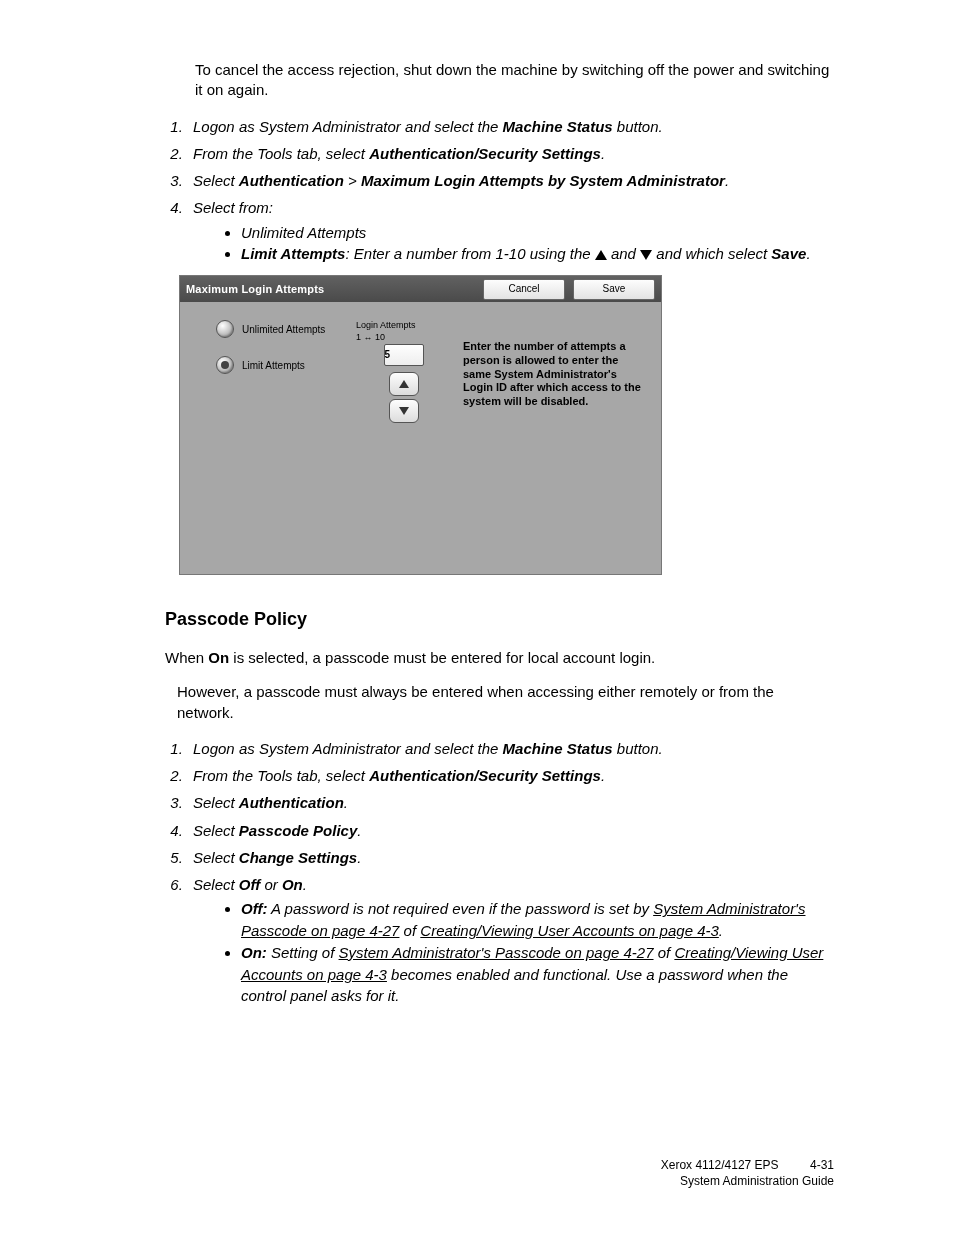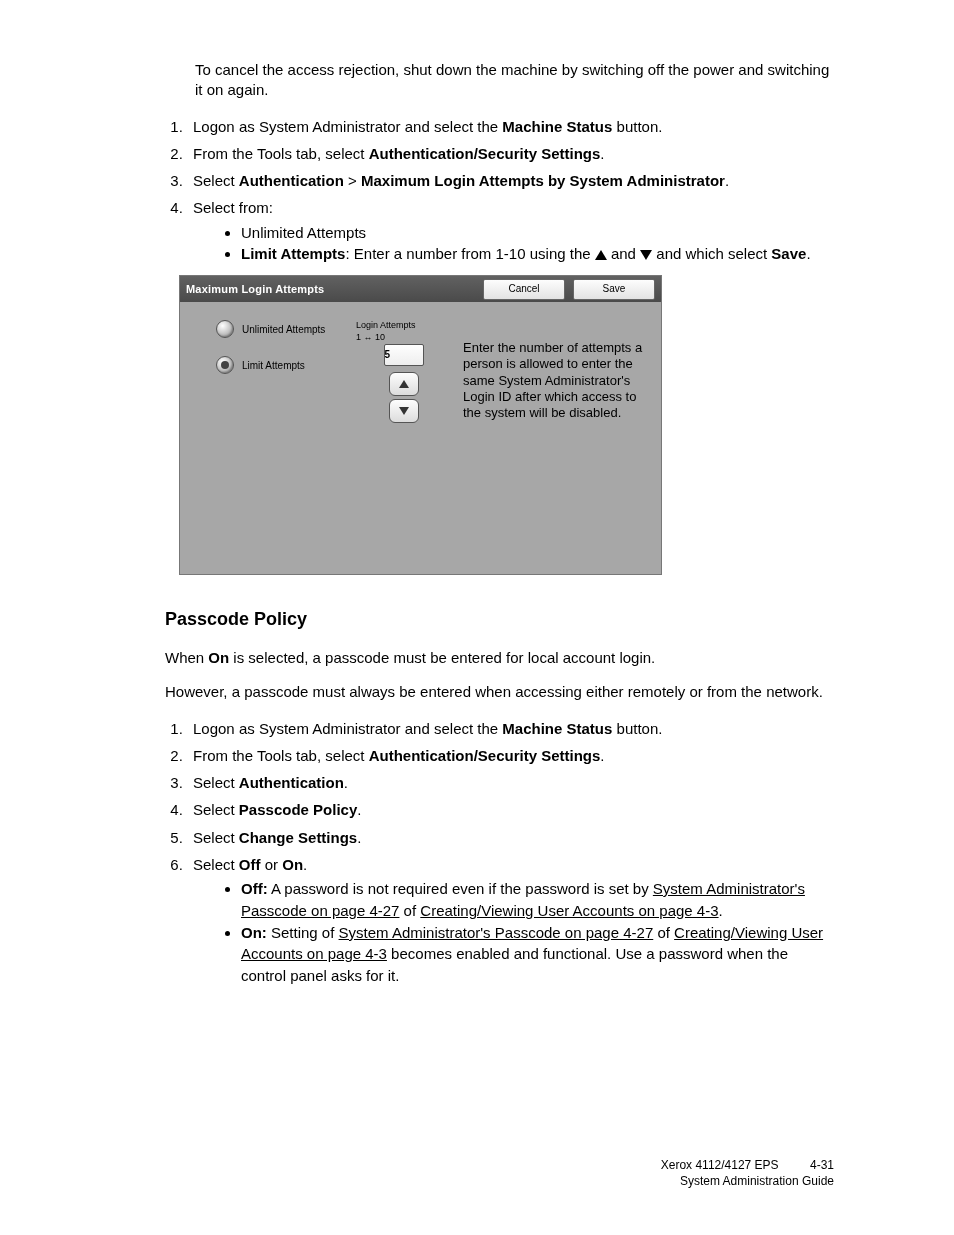--- a/index.html
+++ b/index.html
@@ -25,20 +25,21 @@
   .body-text {
     font-size: 15px;
     line-height: 1.35;
     margin: 0 0 14px 30px;
   }
   ol.steps {
     font-size: 15px;
     line-height: 1.55;
     padding-left: 22px;
     margin: 0 0 8px 0;
+    font-style: italic;
   }
   ol.steps > li { padding-left: 6px; margin-bottom: 4px; }
   ul.bullets {
     list-style: disc;
     margin: 2px 0 4px 0;
     padding-left: 48px;
     font-size: 15px;
     line-height: 1.45;
   }
   .b { font-weight: 700; }
@@ -117,21 +118,21 @@
   }
   .dui-arrow-btn {
     width:28px; height:22px; margin:3px auto;
     background: linear-gradient(#fdfdfd,#dcdcdc);
     border:1px solid #555;
     border-radius:6px;
     display:flex; align-items:center; justify-content:center;
   }
   .dui-arrow-btn .tri-up { border-bottom: 8px solid #333; border-left-width:5px; border-right-width:5px;}
   .dui-arrow-btn .tri-down{ border-top: 8px solid #333; border-left-width:5px; border-right-width:5px;}
-  .dui-col-help { flex:1; font-size:13px; line-height:1.25; padding:20px 4px 0 12px; color:#000;}
+  .dui-col-help { flex:1; font-size:11px; line-height:1.25; padding:20px 4px 0 12px; color:#000;font-weight:bold;}
 
   h2.section {
     font-size: 18px;
     font-weight:700;
     margin: 34px 0 18px 0;
   }
   .ul-link { text-decoration: underline; }
   .footer {
     position:absolute; bottom:46px; right:120px;
     text-align:right; font-size:12px; line-height:1.35;
@@ -197,21 +198,21 @@
       </div>
       <div class="dui-col-help">Enter the number of attempts a person is allowed to enter the same System Administrator's Login ID after which access to the system will be disabled.</div>
     </div>
   </div>
 
   <h2 class="section">Passcode Policy</h2>
 
   <p class="body-text" style="margin-left:0">
     <span>When </span><span class="b">On</span><span> is selected, a passcode must be entered for local account login.</span>
   </p>
-  <p class="body-text" style="margin-left:0">However, a passcode must always be entered when accessing either remotely or from the network.</p>
+  <p class="body-text" style="margin-left:12px">However, a passcode must always be entered when accessing either remotely or from the network.</p>
 
   <ol class="steps">
     <li>
       <span>Logon as System Administrator and select the </span><span class="b">Machine Status</span><span> button.</span>
     </li>
     <li>
       <span>From the Tools tab, select </span><span class="b">Authentication/Security Settings</span><span>.</span>
     </li>
     <li>
       <span>Select </span><span class="b">Authentication</span><span>.</span>

